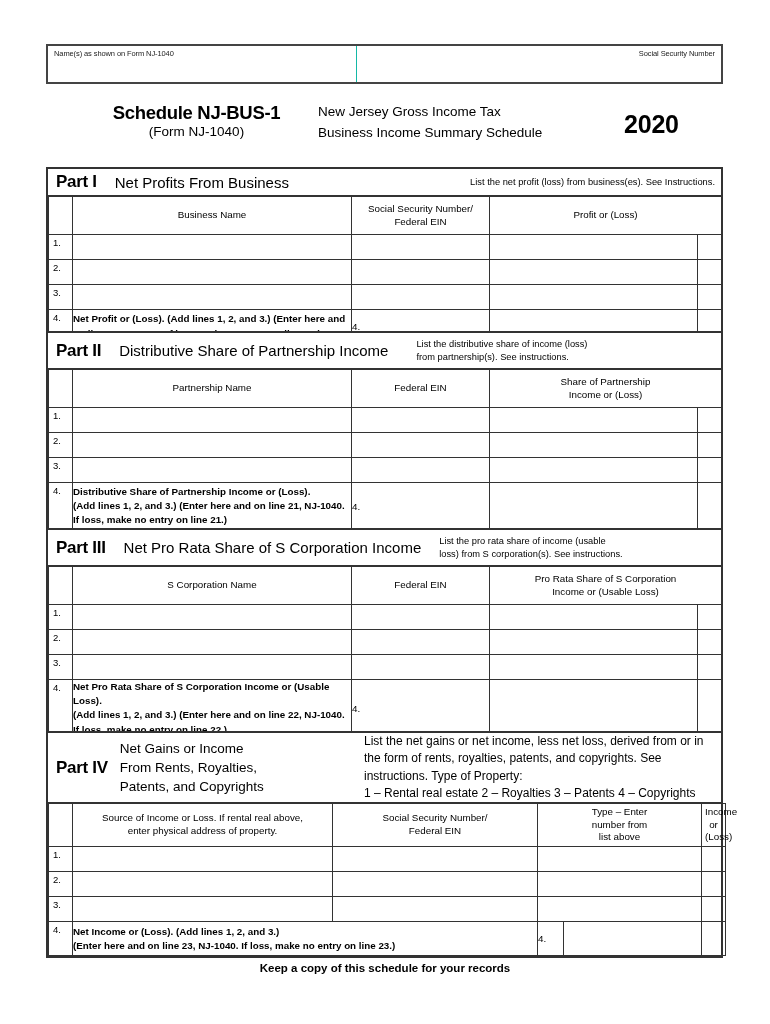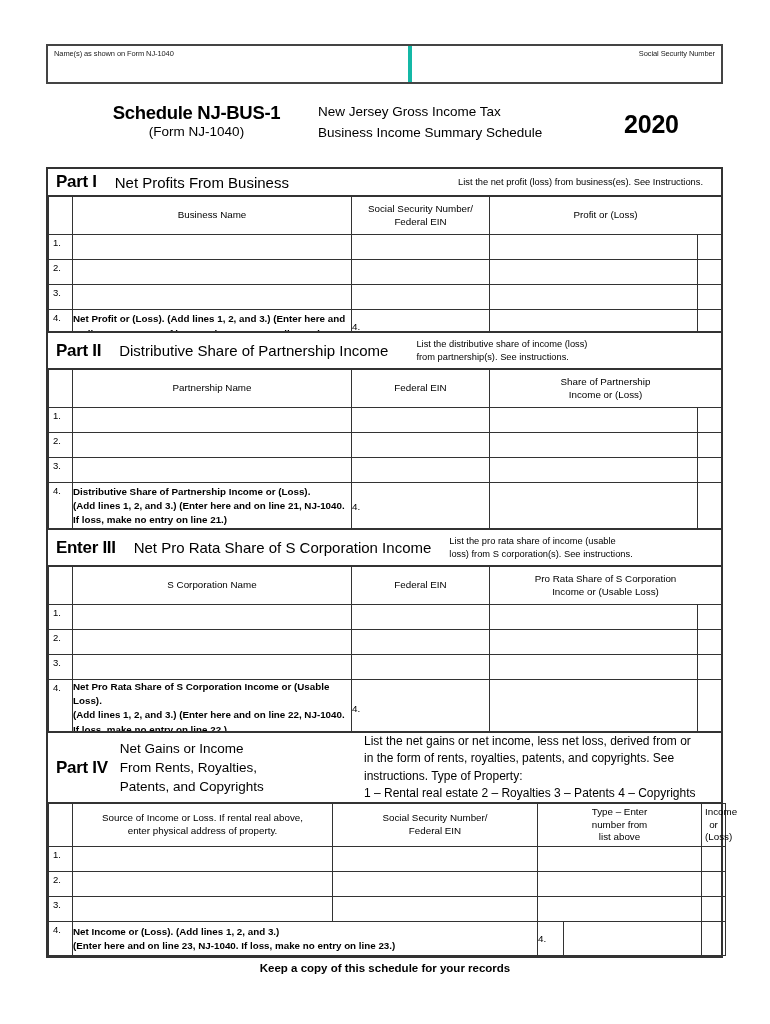--- a/index.html
+++ b/index.html
@@ -27,21 +27,21 @@
     top: 44px;
     width: 677px;
     height: 40px;
     border: 2px solid #444;
     display: flex;
   }
   .id-cell {
     position: relative;
     height: 100%;
   }
-  .id-cell.left  { width: 364px; border-right: 4px solid #14b8a6; }
+  .id-cell.left  { width: 309px; border-right: 1px solid #14b8a6; }
   .id-cell.right { flex: 1; }
   .id-label {
     position: absolute;
     top: 3px;
     font-size: 7.5px;
     letter-spacing: -0.1px;
     color: #222;
     white-space: nowrap;
   }
   .id-cell.left  .id-label { left: 6px; }
@@ -123,21 +123,21 @@
     padding-left: 18px;
     white-space: nowrap;
   }
   .ph-instr {
     flex: 1;
     display: flex;
     align-items: center;
     font-size: 9.3px;
     line-height: 1.35;
     padding-left: 8px;
-    padding-right: 18px;
+    padding-right: 6px;
   }
   .ph-instr.right-al { justify-content: flex-end; text-align: right; }
 
   
   .part-head.p4 { min-height: 70px; align-items: stretch; }
   .part-head.p4 .ph-left {
     width: 306px;
     align-items: center;
     padding-left: 8px;
   }
@@ -353,21 +353,21 @@
         <td></td>
         <td class="no-right"></td>
       </tr>
     </tbody>
       </table>
   </div>
 
   <div class="part" id="part3" style="top:528px;">
     <div class="part-head" style="min-height:36px">
       <div class="ph-left">
-        <span class="ph-num">Enter III</span>
+        <span class="ph-num">Part III</span>
         <span class="ph-title">Net Pro Rata Share of S Corporation Income</span>
       </div>
       <div class="ph-instr" style="padding-left:18px; white-space:pre-line;">List the pro rata share of income (usable
 loss) from S corporation(s). See instructions.</div>
     </div>
     <table class="grid">
       <colgroup>
         <col style="width:24px">
           <col style="width:255px">
           <col style="width:24px">

